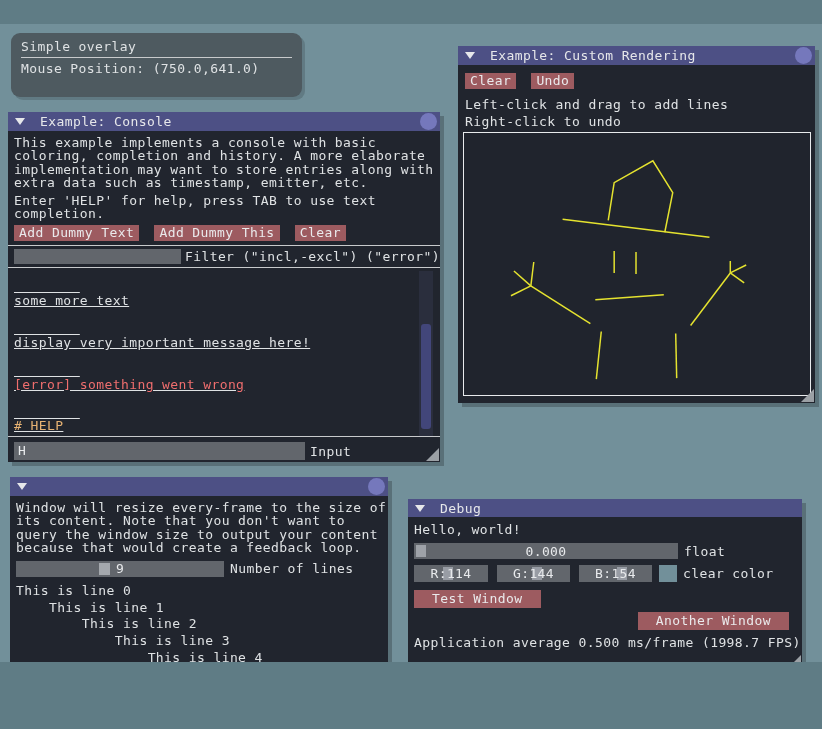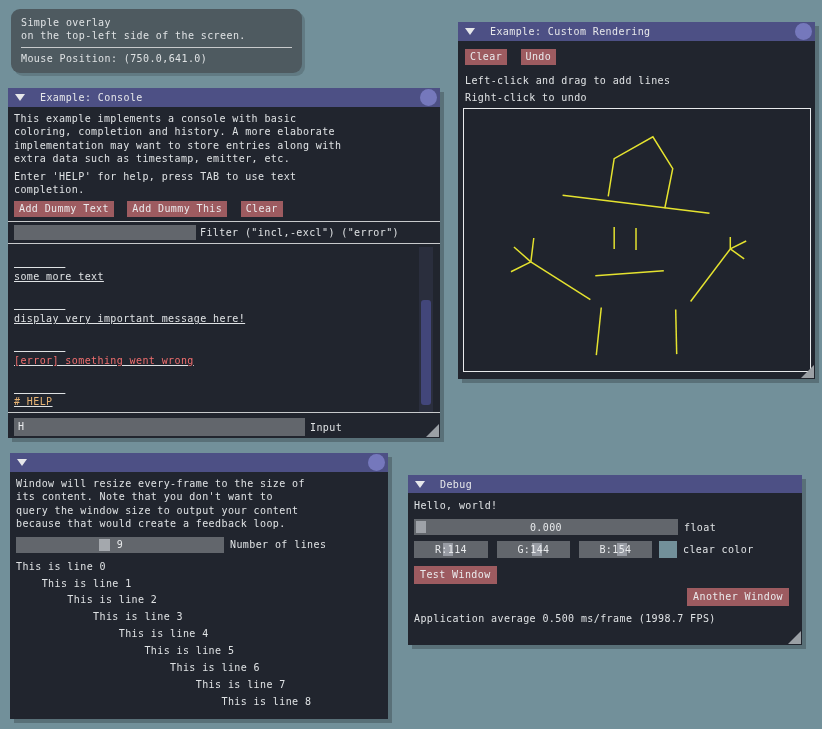--- a/index.html
+++ b/index.html
@@ -1,21 +1,21 @@
 <!DOCTYPE html>
 <html><head>
 <meta charset="utf-8">
 <style>
   * { margin:0; padding:0; box-sizing:border-box; }
   html,body { background:#5f7c85; }
   #screen {
-    position:relative; width:822px; height:729px; overflow:hidden;
+    position:relative; width:822px; height:638px; overflow:hidden;
     background:#72909A;
     font-family:"DejaVu Sans Mono","Liberation Mono",monospace;
-    font-size:10px; letter-spacing:0.4px; color:#DFE2E4;
+    font-size:13px; letter-spacing:0.4px; color:#DFE2E4;margin-top:24px;
   }
   .window {
     position:absolute; background:#21252E;
     box-shadow:4px 4px 0 rgba(0,0,0,0.22);
     overflow:hidden;
   }
   .titlebar {
     position:relative; height:19px; background:#4D5085; color:#E6E7EA;
     display:flex; align-items:center; padding:0 7px; gap:15px;
   }
@@ -28,21 +28,21 @@
     position:absolute; right:3px; top:1px; width:17px; height:17px;
     border-radius:50%; background:#7578BC;
   }
   .pad { padding:5px 6px 0 6px; }
   .pre { white-space:pre; line-height:13.4px; }
   .btn {
     display:inline-block; background:#9D5B60; color:#EAEAEC;
     height:16px; line-height:16px; padding:0 5px; margin-right:7px;
     white-space:pre; cursor:default;
   }
-  .btn.big { height:18px; line-height:18px; padding:0 6px; }
+  .btn.big { height:18px; line-height:18px; padding:0 18px; }
   .sep { height:1px; background:#C8CACC; }
   .widgetbox { background:#62666C; position:relative; overflow:hidden; }
   .grab { position:absolute; top:2px; bottom:2px; width:10px; background:#9EA2A8; }
   .center-val {
     position:absolute; left:0; right:0; top:0; bottom:0;
     display:flex; align-items:center; justify-content:center; color:#E8EAEC;
   }
   .row { display:flex; align-items:center; }
   .rowlabel { margin-left:6px; white-space:pre; }
   .grip {
@@ -75,21 +75,20 @@
   
   .swatch { width:18px; height:17px; margin-left:7px; }
 </style>
 </head>
 <body>
 
 <div id="screen">
 
   <div id="overlay">
     <div class="pre">Simple overlay</div>
-    <div class="pre">on the top-left side of the screen.</div>
     <div class="sep" style="margin:4px 0 4px 0;"></div>
     <div class="pre">Mouse Position: (750.0,641.0)</div>
   </div>
 
   <div class="window" style="left:8px; top:88px; width:432px; height:350px;">
     <div class="titlebar">
       <span class="collapse-arrow"></span>
       <span>Example: Console</span>
       <span class="close-circle"></span>
     </div>

